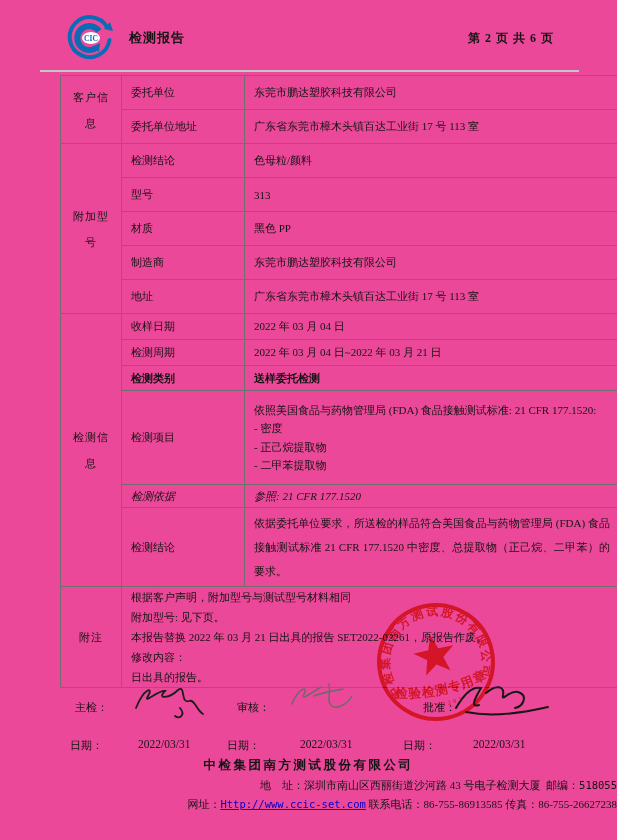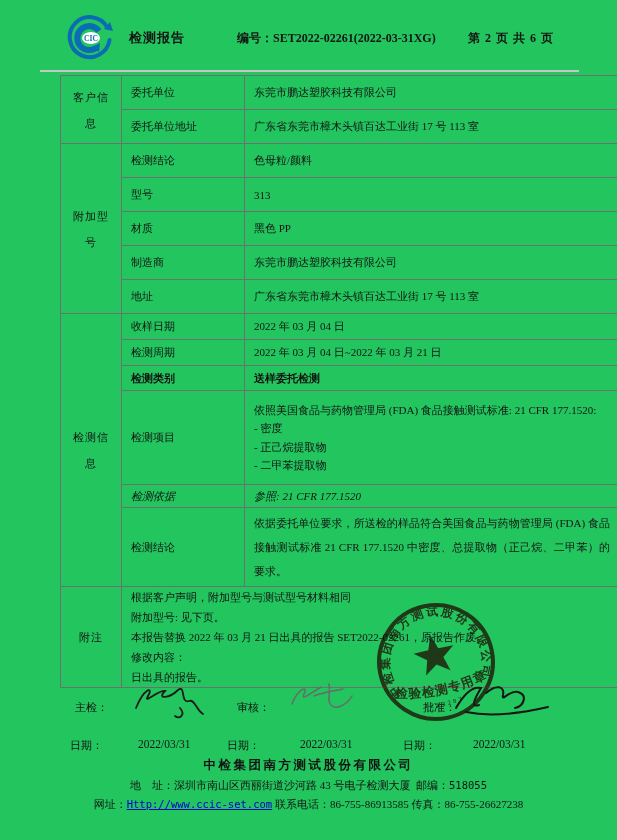--- a/index.html
+++ b/index.html
@@ -1,17 +1,17 @@
 <!DOCTYPE html>
 <html><head>
 <meta charset="utf-8">
 <style>
   html,body { margin:0; padding:0; background:#ffffff; }
   .page {
-    position:relative; width:617px; height:840px; background:#22c55e;
+    position:relative; width:617px; height:840px; background:#ec4899;
     font-family:"Liberation Serif","DejaVu Serif",serif; color:#141414;
     overflow:hidden;
   }
   
   .logo { position:absolute; left:66px; top:13px; width:48px; height:48px; }
   .doc-title { position:absolute; left:129px; top:29px; font-size:13px; font-weight:bold; letter-spacing:1px; }
   .report-no { position:absolute; left:237px; top:30px; font-size:12px; font-weight:bold; white-space:nowrap; }
   .page-info { position:absolute; left:468px; top:30px; font-size:12px; font-weight:bold; letter-spacing:1px; white-space:nowrap; }
   .header-rule { position:absolute; left:40px; right:38px; top:70px; height:0; border-top:2px solid #c6c6c6; }
 
@@ -39,39 +39,38 @@
   .date-label { position:absolute; top:62px; white-space:nowrap; }
   .date-val { position:absolute; top:62px; white-space:nowrap; font-size:11.5px; }
 
   
   .stamp { position:absolute; left:372px; top:598px; width:128px; height:128px; z-index:5;
            opacity:.92; mix-blend-mode:multiply; pointer-events:none; }
 
   
   .footer { position:absolute; left:0; top:757px; width:617px; text-align:center; }
   .footer-company { font-size:12.5px; font-weight:bold; letter-spacing:2.5px; }
-  .footer-line { font-size:11px; margin-top:4px; white-space:nowrap; }
+  .footer-line { font-size:11px; margin-top:4px; white-space:nowrap;text-align:right; }
   .mono { font-family:"DejaVu Sans Mono",monospace; font-size:10.5px; }
   a.url { color:#0000cc; text-decoration:underline; }
 </style>
 </head>
 <body>
 
 <div class="page">
 
   <svg class="logo" viewBox="0 0 48 48">
     <path d="M 41,14 A 20 20 0 1 0 43.5,27" fill="none" stroke="#0b6bb5" stroke-width="4" stroke-linecap="round"></path>
     <polygon points="44,9 47,18 38,16" fill="#0b6bb5"></polygon>
     <path d="M 30,35 A 12 12 0 1 1 33,18" fill="none" stroke="#0b6bb5" stroke-width="6"></path>
     <polygon points="33,39 26,34 34,30" fill="#0b6bb5"></polygon>
     <ellipse cx="25" cy="25" rx="9" ry="6" fill="#ffffff"></ellipse>
     <text x="25" y="28" text-anchor="middle" font-size="7.5" font-weight="bold" font-family="Liberation Serif, serif" fill="#0b6bb5">CIC</text>
   </svg>
   <div class="doc-title">检测报告</div>
-  <div class="report-no"><span>编号：</span><span>SET2022-02261(2022-03-31XG)</span></div>
   <div class="page-info">第 2 页 共 6 页</div>
   <div class="header-rule"></div>
 
   <table class="report">
 
     <tbody>
         <tr class="r33">
       <td class="sec" rowspan="2">客户信息</td>
       <td class="fld">委托单位</td>
       <td class="val">东莞市鹏达塑胶科技有限公司</td>

